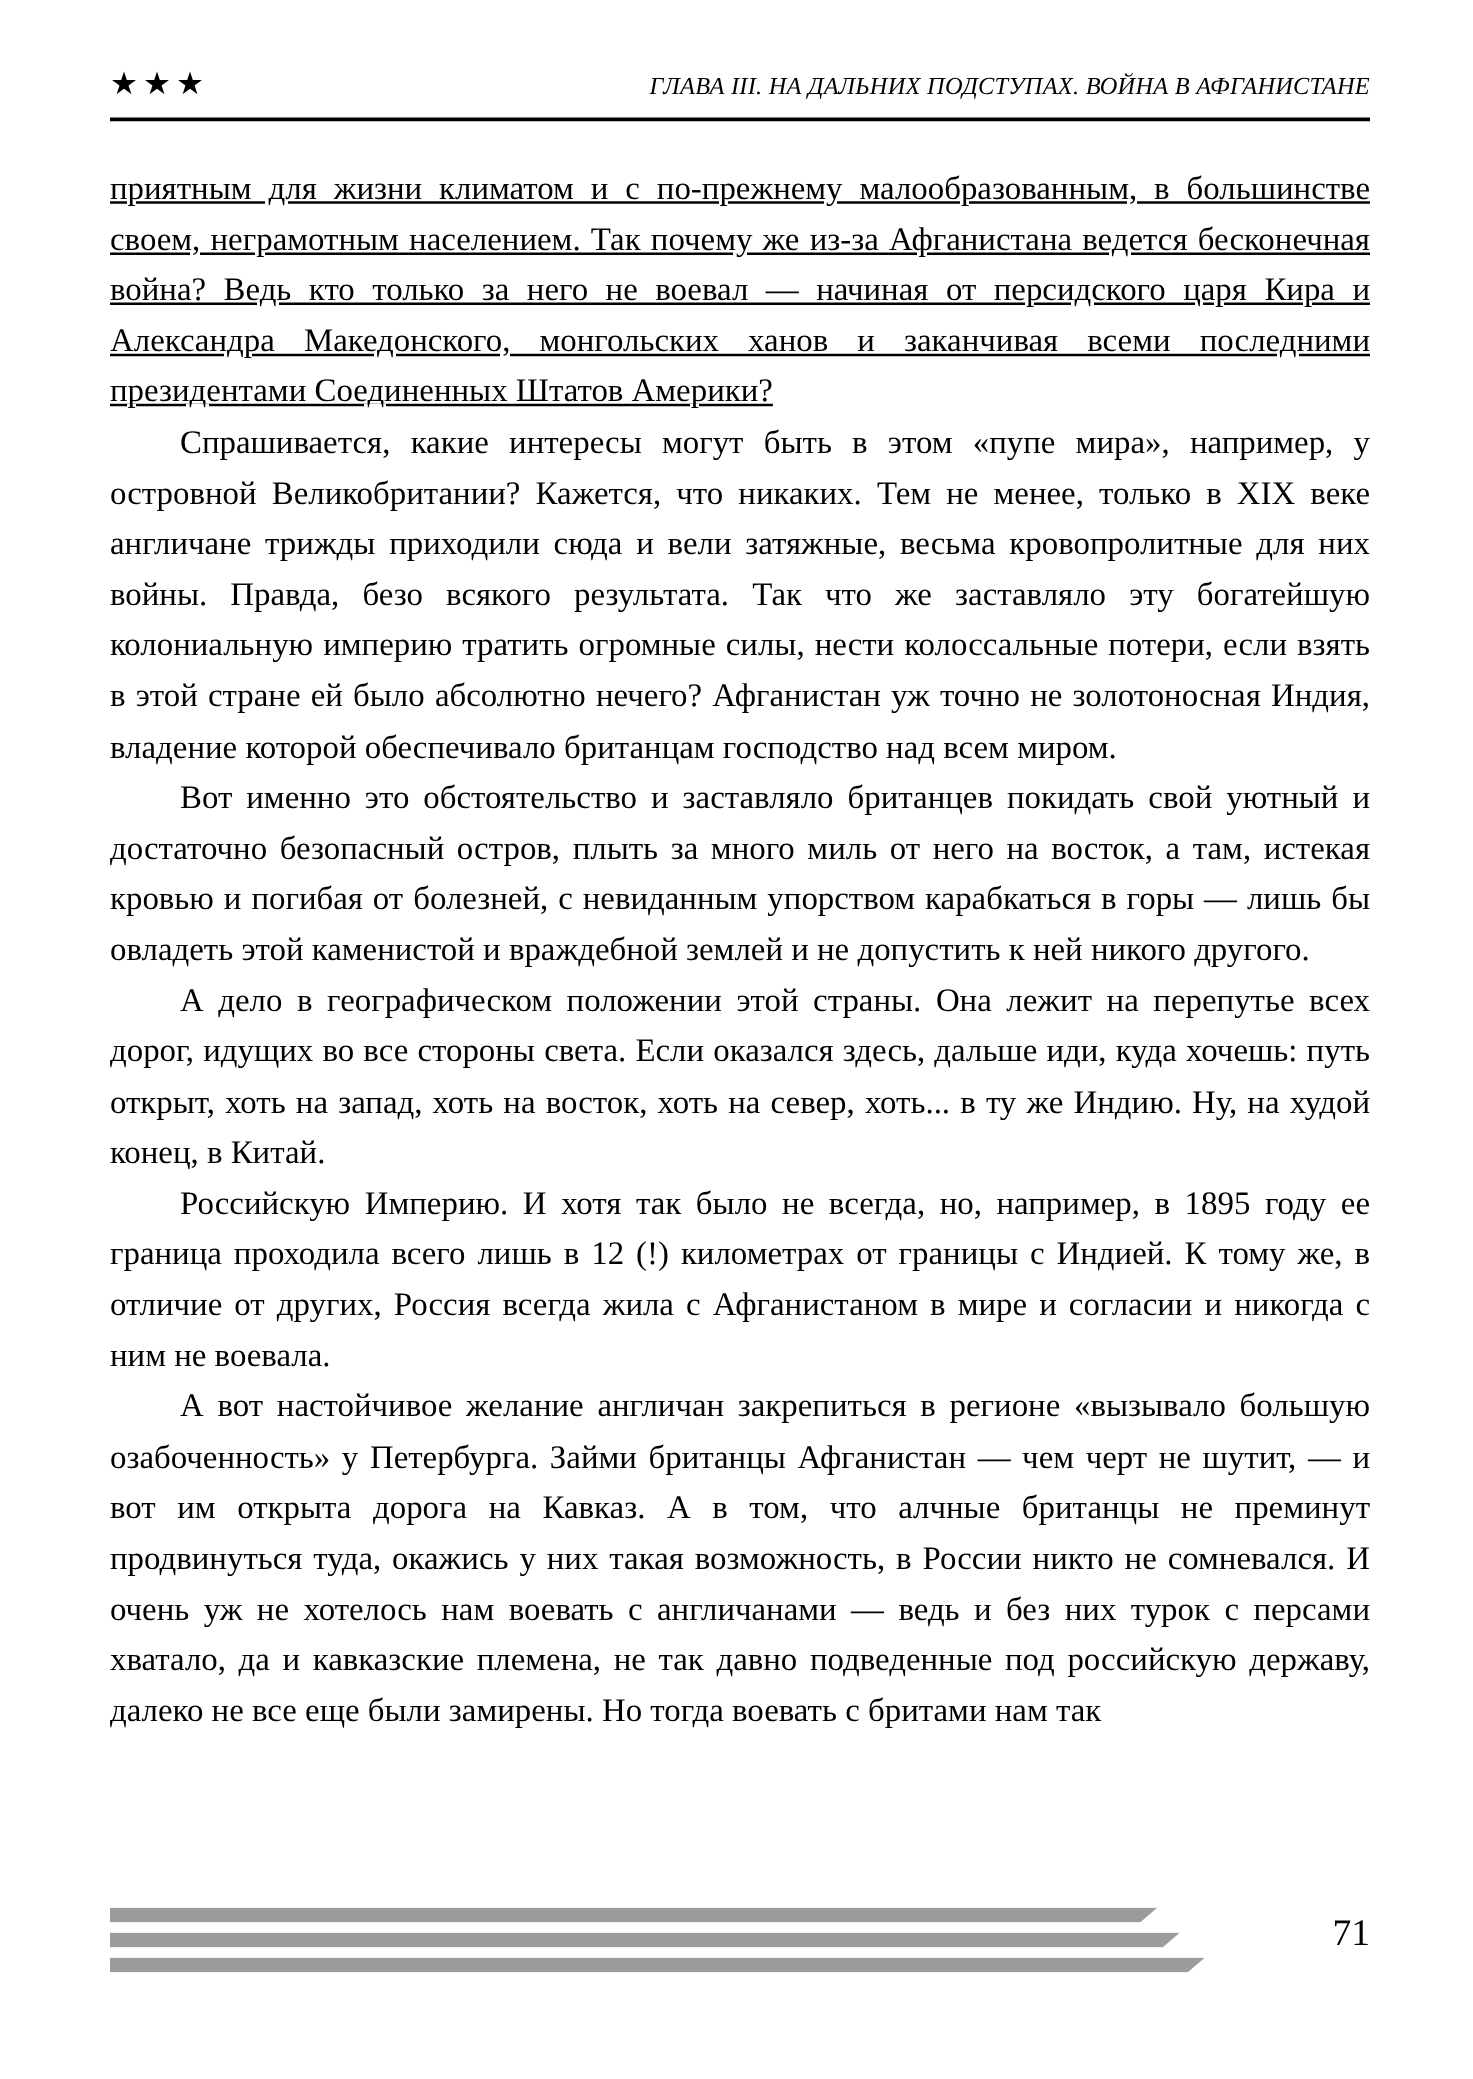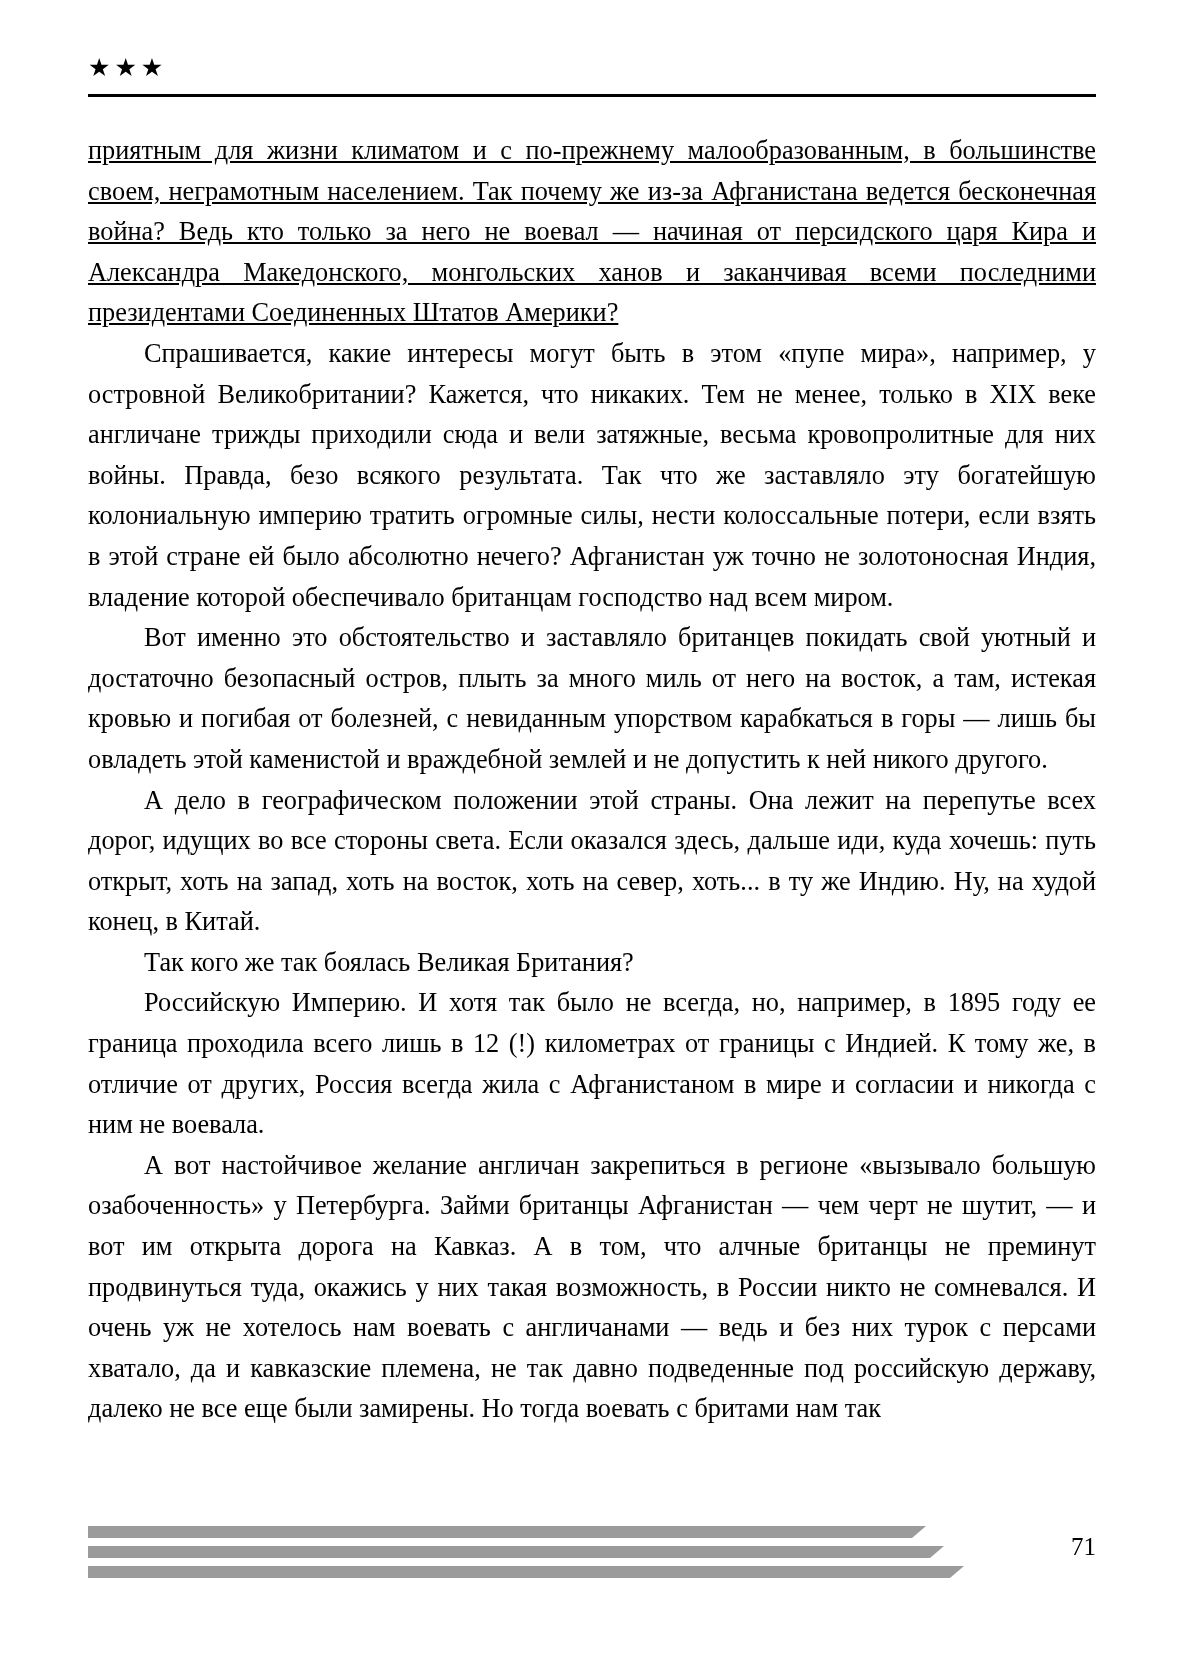--- a/index.html
+++ b/index.html
@@ -124,42 +124,42 @@
   }
   .bar.b3 {
     top: 40px;
     width: 876px;
     clip-path: polygon(0 0, 100% 0, calc(100% - 14px) 100%, 0 100%);
   }
   .page-number {
     position: absolute;
     right: 0;
     top: 12px;
-    font-size: 25px;
+    font-size: 30px;
     line-height: 34px;
     text-align: right;
     white-space: nowrap;
   }
 </style>
 </head>
 <body>
 
 <div class="page">
 
   <div class="header">
     <div class="header-stars">★★★</div>
+    <div class="header-title">ГЛАВА III. НА ДАЛЬНИХ ПОДСТУПАХ. ВОЙНА В АФГАНИСТАНЕ</div>
   </div>
   <div class="header-rule"></div>
 
   <div class="textblock">
     <p class="noindent">приятным для жизни климатом и с по-прежнему малообразованным, в большинстве своем, неграмотным населением. Так почему же из-за Афганистана ведется бесконечная война? Ведь кто только за него не вое­вал — начиная от персидского царя Кира и Александра Македонского, монгольских ханов и заканчивая всеми последними президентами Со­единенных Штатов Америки?</p>
     <p>Спрашивается, какие интересы могут быть в этом «пупе мира», например, у островной Великобритании? Кажется, что никаких. Тем не менее, только в XIX веке англичане трижды приходили сюда и вели затяжные, весьма кровопролитные для них войны. Правда, безо вся­кого результата. Так что же заставляло эту богатейшую колониальную империю тратить огромные силы, нести колоссальные потери, если взять в этой стране ей было абсолютно нечего? Афганистан уж точно не золотоносная Индия, владение которой обеспечивало британцам господство над всем миром.</p>
     <p>Вот именно это обстоятельство и заставляло британцев покидать свой уютный и достаточно безопасный остров, плыть за много миль от него на восток, а там, истекая кровью и погибая от болезней, с невидан­ным упорством карабкаться в горы — лишь бы овладеть этой каменистой и враждебной землей и не допустить к ней никого другого.</p>
     <p>А дело в географическом положении этой страны. Она лежит на перепутье всех дорог, идущих во все стороны света. Если оказался здесь, дальше иди, куда хочешь: путь открыт, хоть на запад, хоть на восток, хоть на север, хоть... в ту же Индию. Ну, на худой конец, в Китай.</p>
-    <p>Так кого же так боялась Великая Британия?</p>
     <p>Российскую Империю. И хотя так было не всегда, но, например, в 1895 году ее граница проходила всего лишь в 12 (!) километрах от границы с Индией. К тому же, в отличие от других, Россия всегда жила с Афганистаном в мире и согласии и никогда с ним не воевала.</p>
     <p>А вот настойчивое желание англичан закрепиться в регионе «вызы­вало большую озабоченность» у Петербурга. Займи британцы Афгани­стан — чем черт не шутит, — и вот им открыта дорога на Кавказ. А в том, что алчные британцы не преминут продвинуться туда, окажись у них та­кая возможность, в России никто не сомневался. И очень уж не хотелось нам воевать с англичанами — ведь и без них турок с персами хватало, да и кавказские племена, не так давно подведенные под российскую державу, далеко не все еще были замирены. Но тогда воевать с бритами нам так</p>
   </div>
 
   <div class="footer">
     <div class="bars">
       <div class="bar b1" style="background: rgb(155, 155, 155);"></div>
       <div class="bar b2" style="background: rgb(155, 155, 155);"></div>
       <div class="bar b3" style="background: rgb(155, 155, 155);"></div>
     </div>

